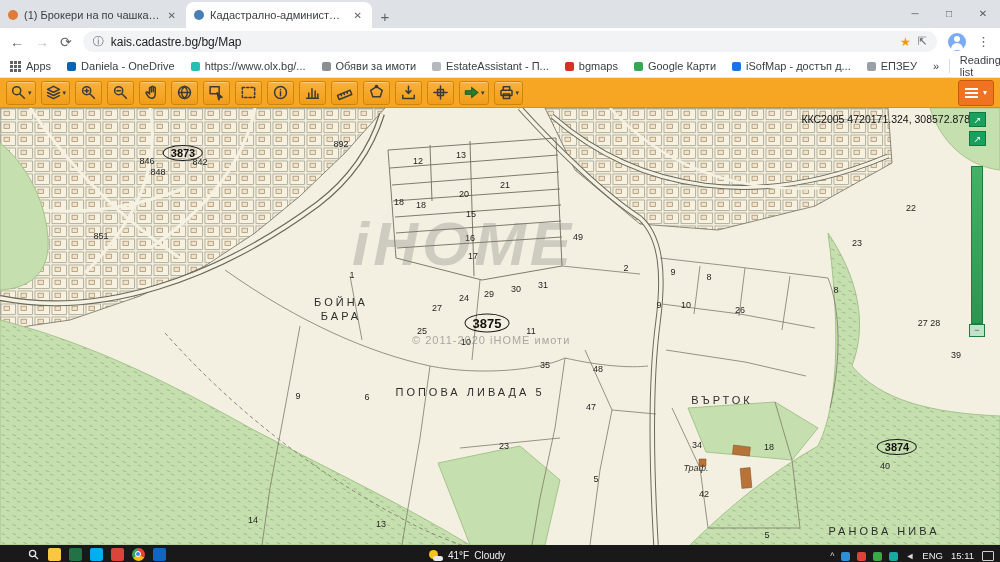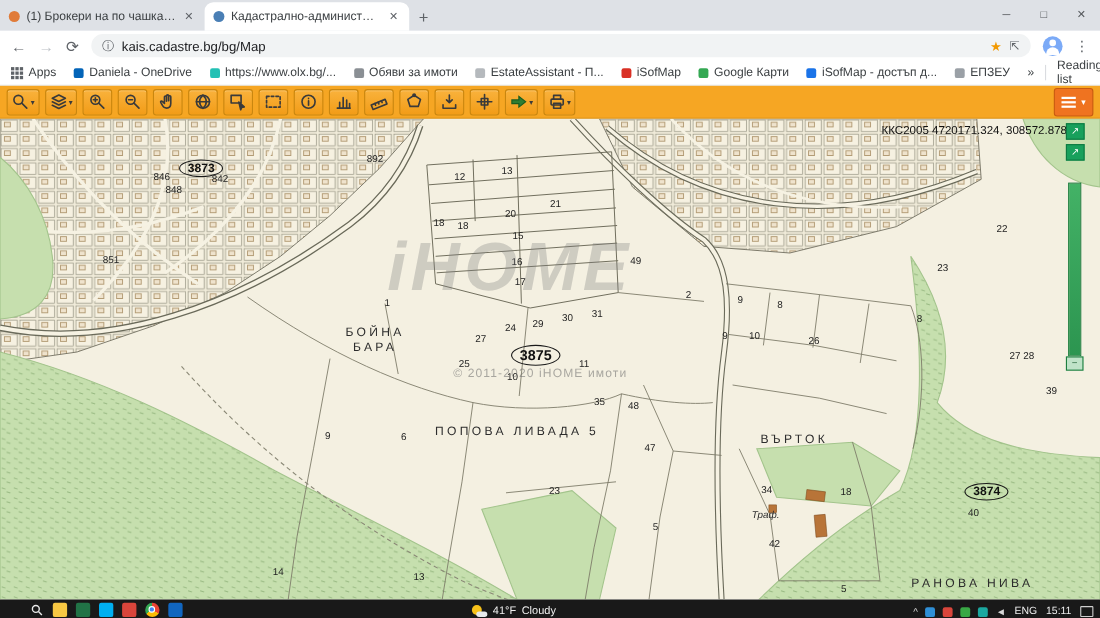--- a/index.html
+++ b/index.html
@@ -151,21 +151,21 @@
         <div class="bm">
           <span class="dot" style="background:#8a8f94"></span>
           <span>Обяви за имоти</span>
         </div>
         <div class="bm">
           <span class="dot" style="background:#b5b9bd"></span>
           <span>EstateAssistant - П...</span>
         </div>
         <div class="bm">
           <span class="dot" style="background:#d93025"></span>
-          <span>iSofMap</span>
+          <span>bgmaps</span>
         </div>
         <div class="bm">
           <span class="dot" style="background:#34a853"></span>
           <span>Google Карти</span>
         </div>
         <div class="bm">
           <span class="dot" style="background:#1a73e8"></span>
           <span>iSofMap - достъп д...</span>
         </div>
         <div class="bm">
@@ -430,21 +430,21 @@
         <span class="parcel" style="left: 543px; top: 177px;">31</span>
         <span class="parcel" style="left: 422px; top: 223px;">25</span>
         <span class="parcel" style="left: 531px; top: 223px;">11</span>
         <span class="parcel" style="left: 466px; top: 234px;">10</span>
         <span class="parcel" style="left: 626px; top: 160px;">2</span>
         <span class="parcel" style="left: 673px; top: 164px;">9</span>
         <span class="parcel" style="left: 709px; top: 169px;">8</span>
         <span class="parcel" style="left: 659px; top: 197px;">9</span>
         <span class="parcel" style="left: 686px; top: 197px;">10</span>
         <span class="parcel" style="left: 740px; top: 202px;">26</span>
-        <span class="parcel" style="left: 576px; top: 261px;">48</span>
+        <span class="parcel" style="left: 598px; top: 261px;">48</span>
         <span class="parcel" style="left: 591px; top: 299px;">47</span>
         <span class="parcel" style="left: 545px; top: 257px;">35</span>
         <span class="parcel" style="left: 298px; top: 288px;">9</span>
         <span class="parcel" style="left: 367px; top: 289px;">6</span>
         <span class="parcel" style="left: 504px; top: 338px;">23</span>
         <span class="parcel" style="left: 213px; top: 412px; margin-left: 40px;">14</span>
         <span class="parcel" style="left: 381px; top: 416px;">13</span>
         <span class="parcel" style="left: 596px; top: 371px;">5</span>
         <span class="parcel" style="left: 704px; top: 386px;">42</span>
         <span class="parcel" style="left: 697px; top: 337px;">34</span>

